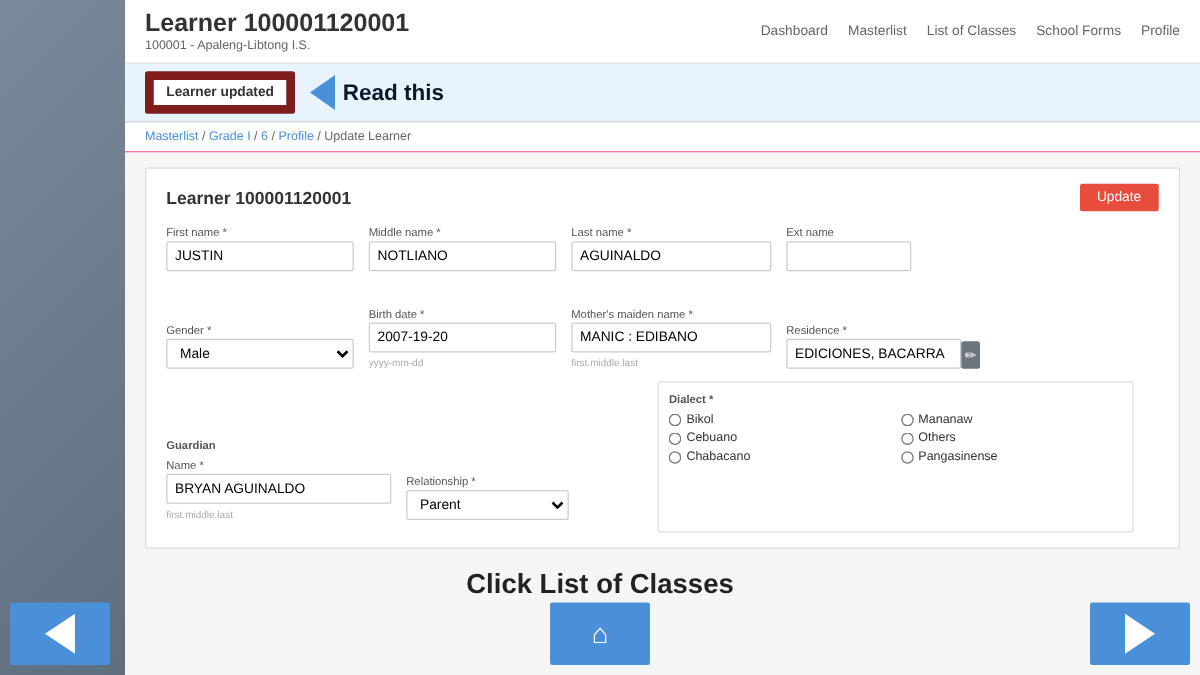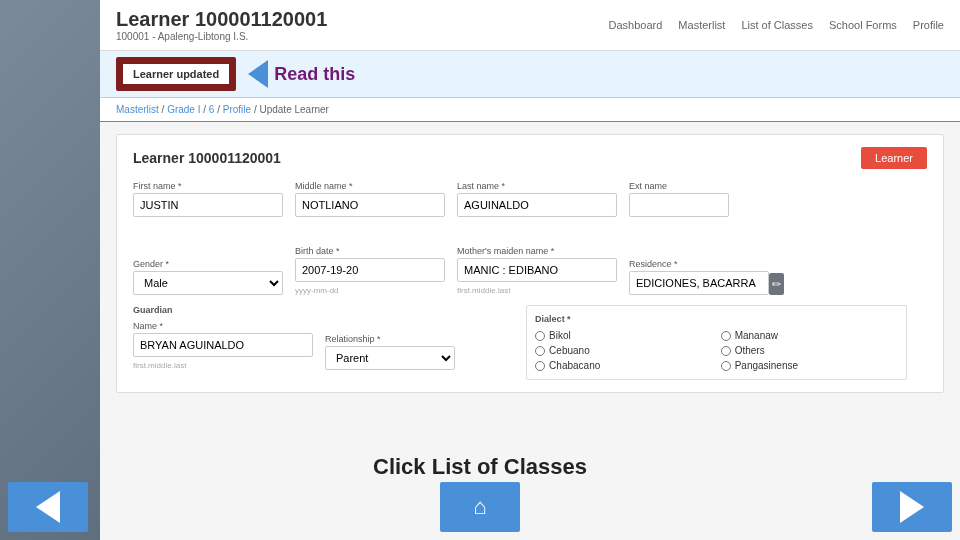--- a/index.html
+++ b/index.html
@@ -95,21 +95,21 @@
       width: 0;
       height: 0;
       border-top: 14px solid transparent;
       border-bottom: 14px solid transparent;
       border-right: 20px solid #4a90d9;
     }
 
     .read-this-text {
       font-size: 18px;
       font-weight: bold;
-      color: #701a75;
+      color: #0f172a;
     }
 
     
     .breadcrumb {
       padding: 6px 16px;
       font-size: 10px;
       color: #666;
       background: white;
       border-bottom: 1px solid #ec4899;
     }
@@ -197,20 +197,21 @@
     }
 
     
     .bottom-section {
       display: flex;
       gap: 12px;
     }
 
     .guardian-section {
       width: 48%;
+      margin-top: 46px;
     }
 
     .dialect-section {
       width: 48%;
       border: 1px solid #ddd;
       padding: 8px;
       border-radius: 2px;
     }
 
     .section-title {
@@ -377,21 +378,21 @@
     <a>6</a> /
     <a>Profile</a> /
     <span>Update Learner</span>
   </div>
 
   <div class="content">
     <div class="form-panel">
 
       <div class="form-header">
         <div class="form-learner-id">Learner 100001120001</div>
-        <button class="update-btn">Learner</button>
+        <button class="update-btn">Update</button>
       </div>
 
       <div class="form-row">
         <div class="form-group fg-firstname">
           <label>First name *</label>
           <input type="text" value="JUSTIN" style="">
         </div>
         <div class="form-group fg-middlename">
           <label>Middle name *</label>
           <input type="text" value="NOTLIANO" style="">

